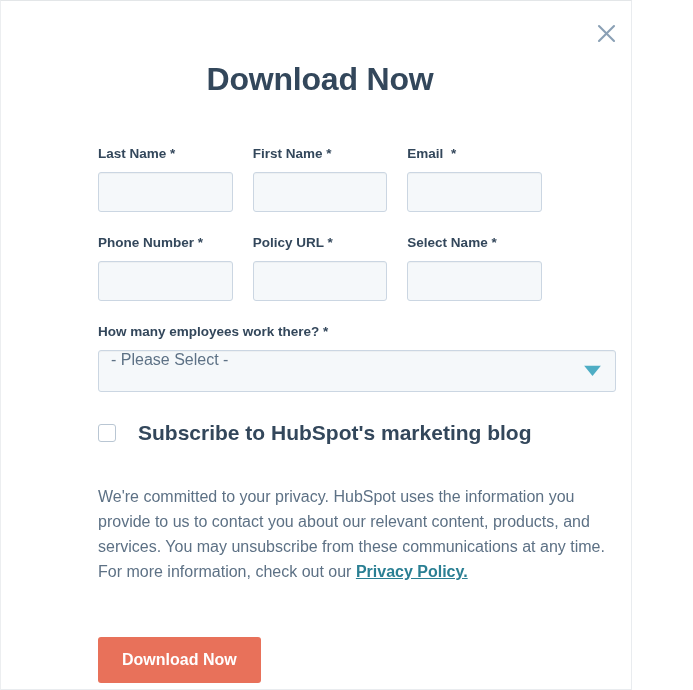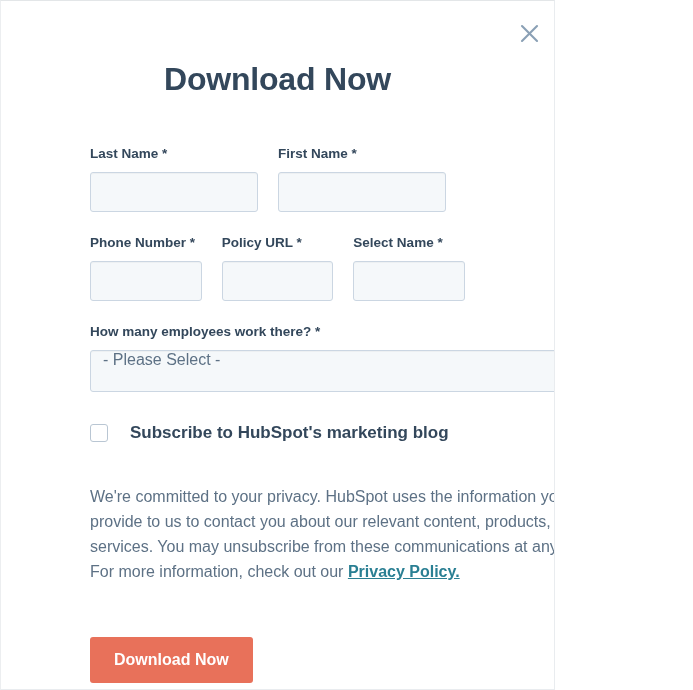--- a/index.html
+++ b/index.html
@@ -10,28 +10,29 @@
     width: 693px;
     height: 690px;
     background: #ffffff;
     font-family: "Liberation Sans", sans-serif;
     -webkit-font-smoothing: antialiased;
     overflow: hidden;
   }
 
   .modal {
     position: relative;
-    width: 555px;
+    width: 632px;
     height: 690px;
     box-sizing: border-box;
     background: #ffffff;
     border: 1px solid #e9ecef;
     border-top-color: #e3e6e8;
     border-left-color: #eceef0;
     overflow: hidden;
+    padding-left: 8px;
   }
 
   
   .close-btn {
     position: absolute;
     top: 17px;
     right: 10px;
     width: 30px;
     height: 30px;
     display: flex;
@@ -147,21 +148,21 @@
     width: 18px;
     height: 18px;
     box-sizing: border-box;
     border: 1px solid #b9c6d3;
     border-radius: 3px;
     background: #ffffff;
     flex: 0 0 auto;
   }
   .checkbox-label {
     margin-left: 22px;
-    font-size: 17px;
+    font-size: 21px;
     font-weight: bold;
     color: #33475b;
     line-height: 18px;
   }
 
   
   .privacy {
     margin-top: 42px;
     width: 518px;
     font-size: 16px;
@@ -209,20 +210,24 @@
   <div class="form">
 
     
     <div class="row">
       <div class="field">
         <label class="field-label"><span>Last Name</span> <span class="req">*</span></label>
         <input class="text-input" type="text" value="" placeholder="" style="">
       </div>
       <div class="field">
         <label class="field-label"><span>First Name</span> <span class="req">*</span></label>
+        <input class="text-input" type="text" value="" placeholder="" style="">
+      </div>
+      <div class="field">
+        <label class="field-label"><span>Email </span> <span class="req">*</span></label>
         <input class="text-input" type="text" value="" placeholder="" style="">
       </div>
     </div>
 
     <div class="row-spacer"></div>
 
     
     <div class="row">
       <div class="field">
         <label class="field-label"><span>Phone Number</span> <span class="req">*</span></label>

